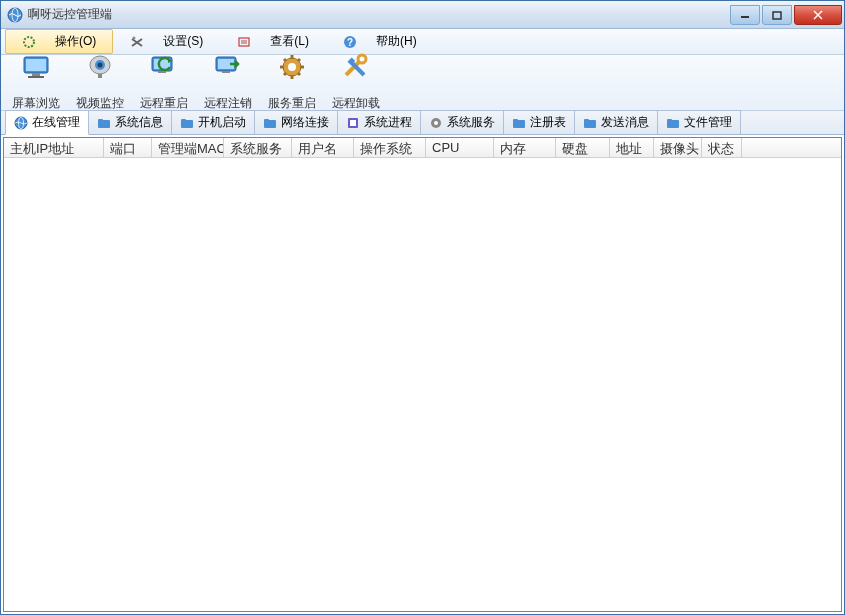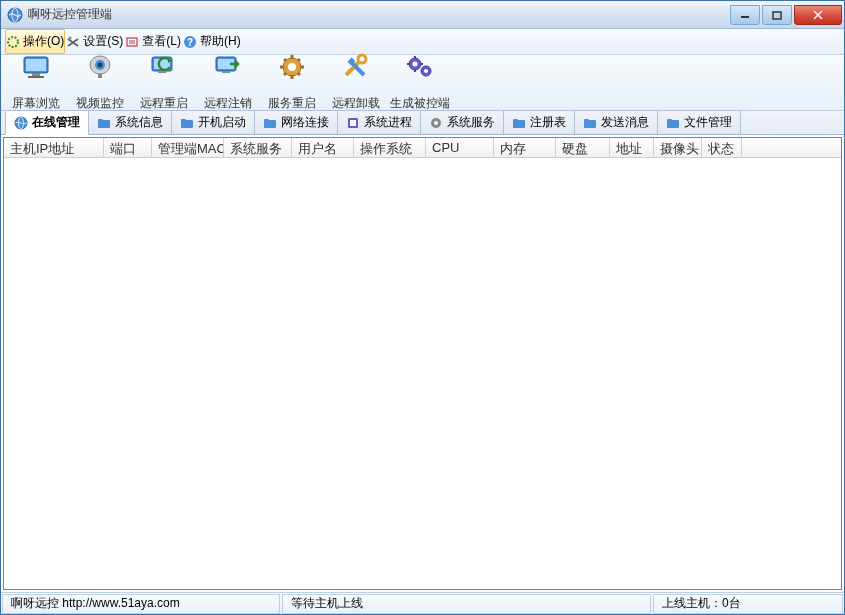--- a/index.html
+++ b/index.html
@@ -9,31 +9,31 @@
     .titlebar-icon { width: 16px; height: 16px; margin-right: 5px; }
     .titlebar-text { flex: 1; color: #333; font-size: 12px; }
     .win-controls { display: flex; gap: 0; }
     .win-btn { width: 30px; height: 20px; border: none; border-radius: 0 0 3px 3px; display: flex; align-items: center; justify-content: center; cursor: pointer; margin-left: 2px; }
     .win-btn.min { background: linear-gradient(to bottom, #d8e8f8, #a8c8e8); border: 1px solid #7aa8d0; }
     .win-btn.max { background: linear-gradient(to bottom, #d8e8f8, #a8c8e8); border: 1px solid #7aa8d0; }
     .win-btn.close { width: 48px; background: linear-gradient(to bottom, #e88a7a, #d85040, #c03020); border: 1px solid #a02818; }
     .win-btn svg { stroke: #333; }
     .win-btn.close svg { stroke: #fff; }
     .menubar { height: 26px; background: linear-gradient(to bottom, #f8fbfe, #e8f0fa); display: flex; align-items: center; padding: 0 4px; border-bottom: 1px solid #c0d0e0; }
-    .menu-item { display: flex; align-items: center; padding: 3px 0; cursor: pointer; border: 1px solid transparent; border-radius: 2px; gap: 3px; }
+    .menu-item { display: flex; align-items: center; padding: 3px 16px; cursor: pointer; border: 1px solid transparent; border-radius: 2px; gap: 19px; }
     .menu-item.active { background: linear-gradient(to bottom, #fff8e0, #ffe8a0); border: 1px solid #e0c060; }
     .menu-icon { width: 14px; height: 14px; }
     .toolbar { height: 56px; background: linear-gradient(to bottom, #f8fbfe, #e8f0fa); display: flex; align-items: center; padding: 2px 4px; border-bottom: 1px solid #c0d0e0; gap: 2px; }
     .tool-btn { display: flex; flex-direction: column; align-items: center; justify-content: center; width: 62px; height: 52px; cursor: pointer; border: 1px solid transparent; border-radius: 3px; gap: 14px; }
     .tool-btn.selected { background: linear-gradient(to bottom, #fff, #e0ecf8); border-color: #a8c8e8; }
     .tool-icon { width: 32px; height: 28px; display: flex; align-items: center; justify-content: center; }
     .tool-label { font-size: 12px; color: #333; }
     .tabbar { height: 24px; background: linear-gradient(to bottom, #f0f4fa, #e4ecf6); display: flex; align-items: flex-end; padding: 0 4px; border-bottom: 1px solid #a0b8d8; }
     .tab { display: flex; align-items: center; padding: 3px 8px; cursor: pointer; background: linear-gradient(to bottom, #f0f4fa, #e0e8f2); border: 1px solid #b0c0d8; border-bottom: none; margin-right: -1px; gap: 4px; font-size: 12px; }
-    .tab.active { background: #fff; border-bottom: 1px solid #fff; position: relative; z-index: 2; margin-bottom: -1px; font-weight: bold; }
+    .tab.active { background: #fff; border-bottom: 1px solid #fff; position: relative; z-index: 2; margin-bottom: -1px; }
     .tab-icon { width: 14px; height: 14px; }
     .table-area { flex: 1; background: #fff; border: 1px solid #808080; margin: 2px; display: flex; flex-direction: column; overflow: hidden; }
     .table-header { height: 20px; background: linear-gradient(to bottom, #fff, #f0f0f0); display: flex; border-bottom: 1px solid #d0d0d0; }
     .th { padding: 2px 6px; border-right: 1px solid #d0d0d0; font-size: 13px; color: #333; white-space: nowrap; overflow: hidden; }
     .table-body { flex: 1; background: #fff; }
     .statusbar { height: 22px; background: linear-gradient(to bottom, #f8fbfe, #e8f0fa); display: flex; align-items: center; border-top: 1px solid #c0d0e0; font-size: 12px; }
     .status-cell { padding: 2px 8px; border: 1px solid #c0d0e0; height: 20px; display: flex; align-items: center; margin: 1px; }
     .status-cell.left { flex: 0 0 278px; }
     .status-cell.mid { flex: 1; }
     .status-cell.right { flex: 0 0 190px; }
@@ -171,37 +171,20 @@
     <div class="tool-btn">
       <span class="tool-icon">
           <svg viewBox="0 0 32 28" width="32" height="28">
             <line x1="6" y1="22" x2="20" y2="8" stroke="#e0a030" stroke-width="4"></line>
             <circle cx="22" cy="6" r="4" fill="none" stroke="#e0a030" stroke-width="3"></circle>
             <line x1="24" y1="22" x2="12" y2="10" stroke="#4a90d8" stroke-width="4"></line>
             <rect x="8" y="6" width="6" height="5" fill="#4a90d8" transform="rotate(-45 11 8)"></rect>
           </svg>
         </span>
       <span class="tool-label">远程卸载</span>
-    </div>
-    <div class="tool-btn">
-      <span class="tool-icon">
-          <svg viewBox="0 0 32 28" width="32" height="28">
-            <circle cx="11" cy="11" r="6" fill="#6a5acd" stroke="#483d8b"></circle>
-            <circle cx="11" cy="11" r="2.5" fill="#fff"></circle>
-            <circle cx="22" cy="18" r="5" fill="#6a5acd" stroke="#483d8b"></circle>
-            <circle cx="22" cy="18" r="2" fill="#fff"></circle>
-            <g stroke="#483d8b" stroke-width="2">
-              <line x1="11" y1="3" x2="11" y2="5"></line>
-              <line x1="11" y1="17" x2="11" y2="19"></line>
-              <line x1="3" y1="11" x2="5" y2="11"></line>
-              <line x1="17" y1="11" x2="19" y2="11"></line>
-            </g>
-          </svg>
-        </span>
-      <span class="tool-label">生成被控端</span>
     </div>
   </div>
 
   <div class="tabbar">
     <div class="tab active">
       <span class="tab-icon"><svg viewBox="0 0 14 14" width="14" height="14">
             <circle cx="7" cy="7" r="6" fill="#4a90d8" stroke="#2060a0"></circle>
             <path d="M1 7 Q4 5 7 7 T13 7" stroke="#fff" fill="none" stroke-width="0.8"></path>
             <ellipse cx="7" cy="7" rx="2.5" ry="6" fill="none" stroke="#fff" stroke-width="0.8"></ellipse>
           </svg></span>
@@ -276,18 +259,13 @@
         <div class="th" style="width: 68px;">CPU</div>
         <div class="th" style="width: 62px;">内存</div>
         <div class="th" style="width: 54px;">硬盘</div>
         <div class="th" style="width: 44px;">地址</div>
         <div class="th" style="width: 48px;">摄像头</div>
         <div class="th" style="width: 40px;">状态</div>
       </div>
     <div class="table-body"></div>
   </div>
 
-  <div class="statusbar">
-    <div class="status-cell left">啊呀远控 http://www.51aya.com</div>
-    <div class="status-cell mid">等待主机上线</div>
-    <div class="status-cell right">上线主机：0台</div>
-  </div>
 </div>
 
 </body></html>

